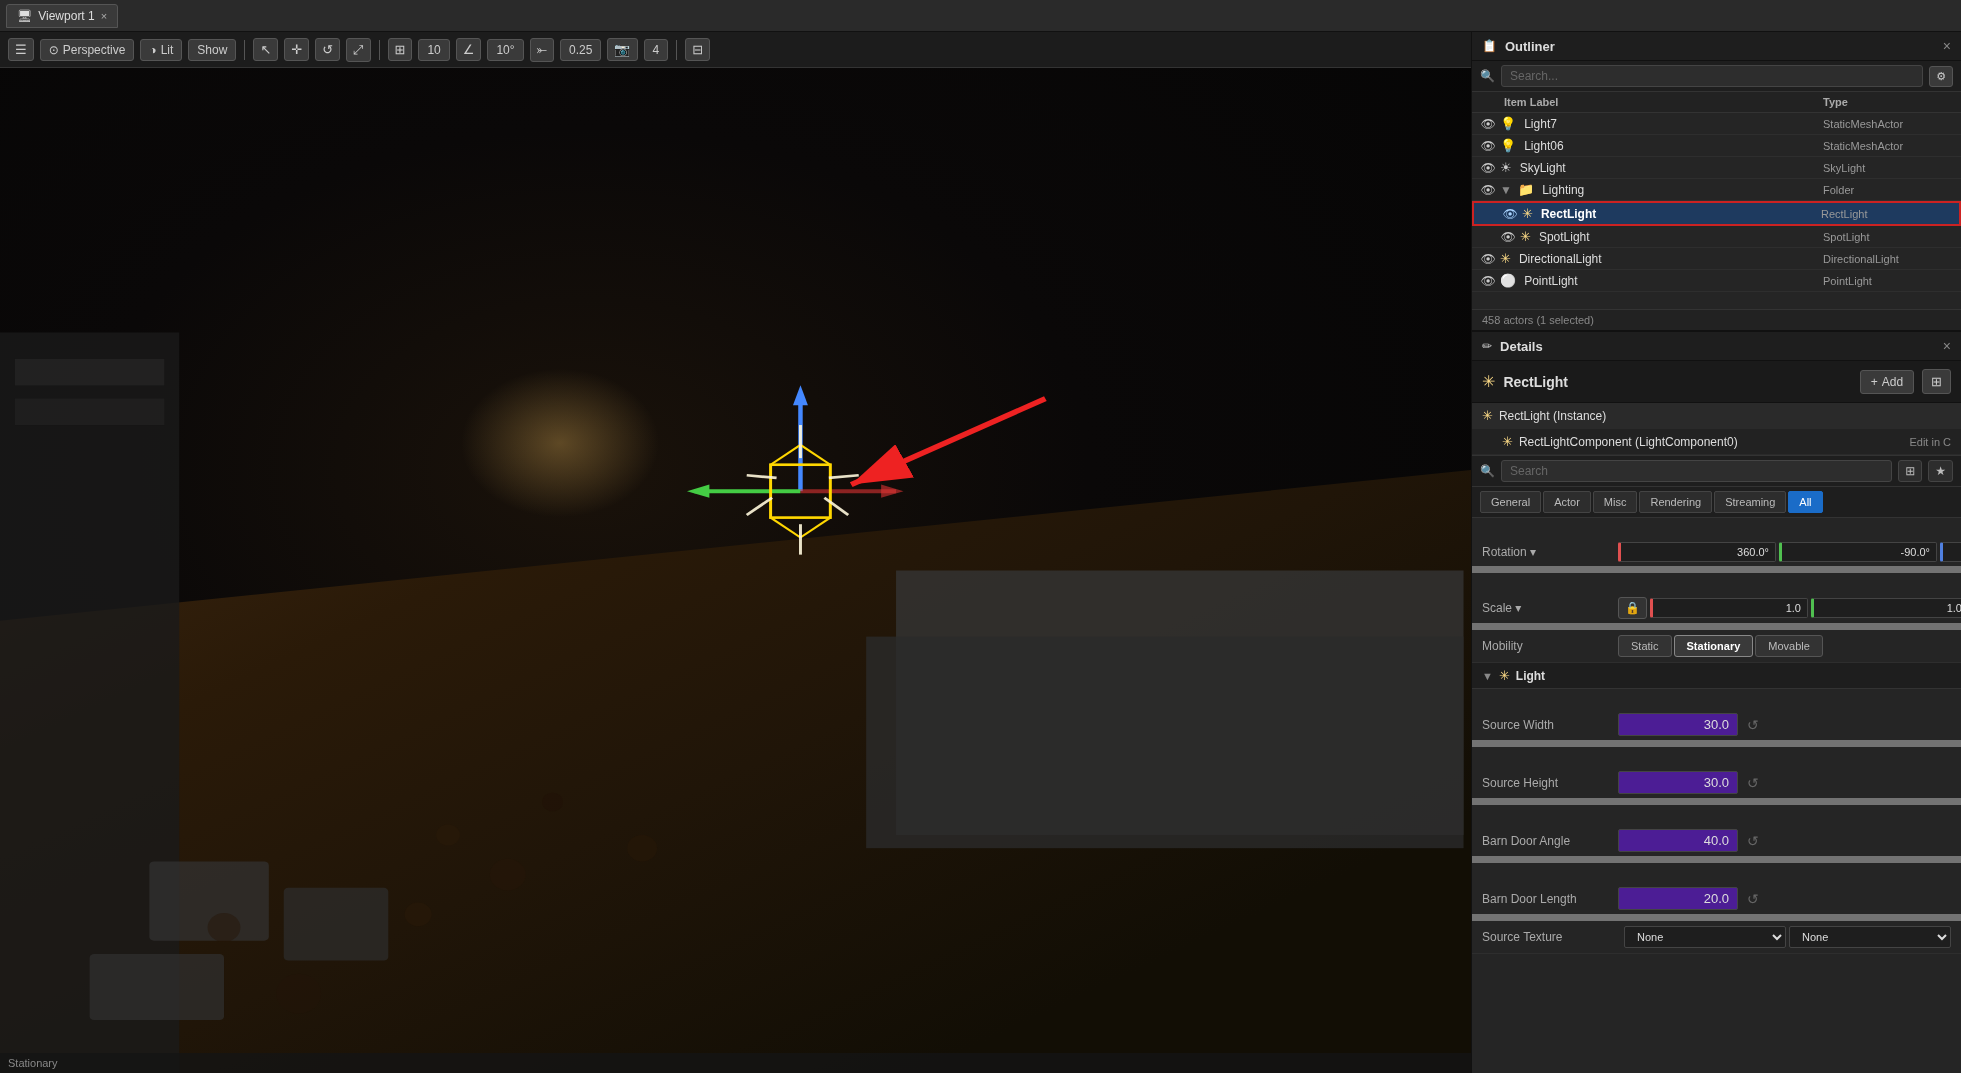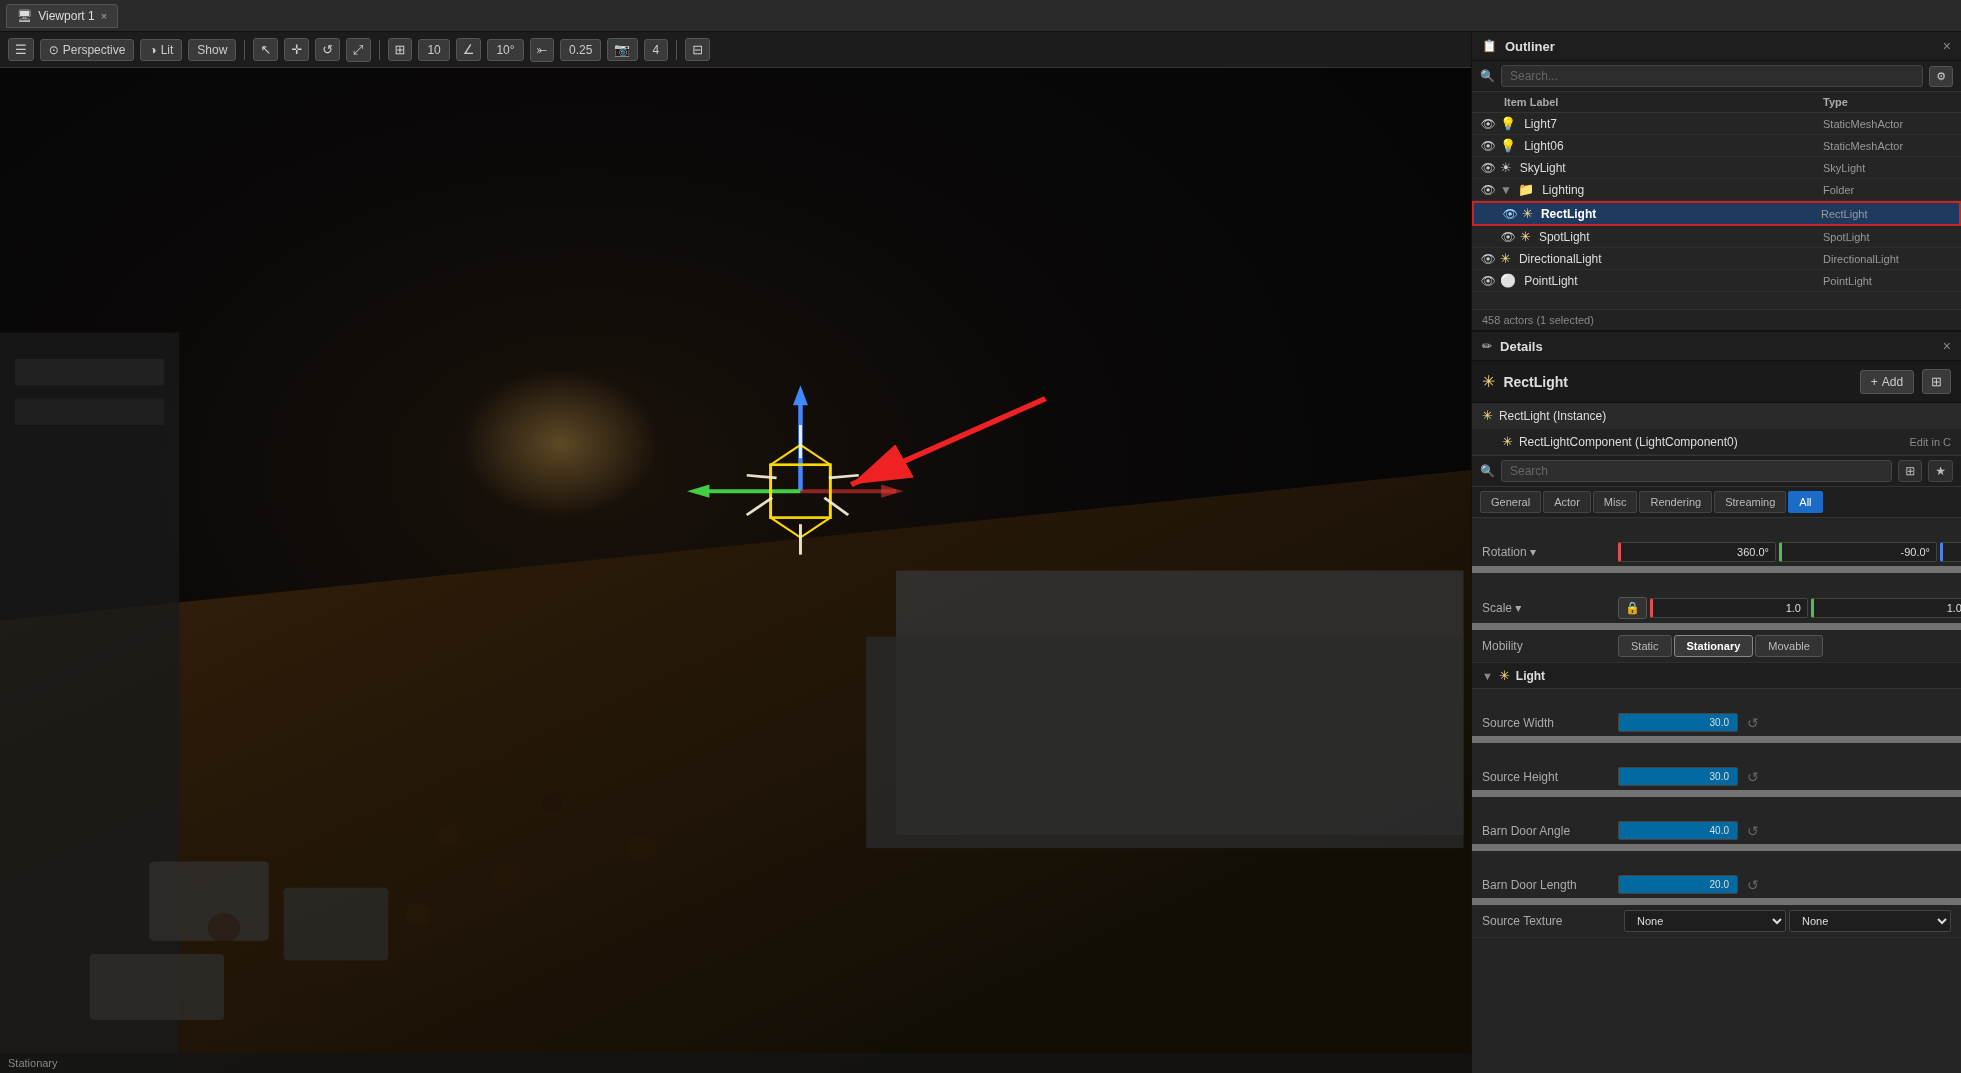--- a/index.html
+++ b/index.html
@@ -461,26 +461,26 @@
       border-bottom: 1px solid #333;
       gap: 6px;
       cursor: pointer;
     }
     .section-expand { color: #888; font-size: 11px; }
     .section-icon { color: #ffdd88; font-size: 13px; }
     .section-title { font-size: 12px; font-weight: bold; color: #ddd; }
 
     
     .prop-single-input {
-      background: #0369a1;
+      background: #4c1d95;
       border: 1px solid #444;
       border-radius: 2px;
       padding: 3px 8px;
       color: #ddd;
-      font-size: 10px;
+      font-size: 13px;
       width: 120px;
       text-align: right;
     }
 
     
     .prop-texture-row {
       display: flex;
       align-items: center;
       padding: 5px 10px;
       border-bottom: 1px solid #2e2e2e;

